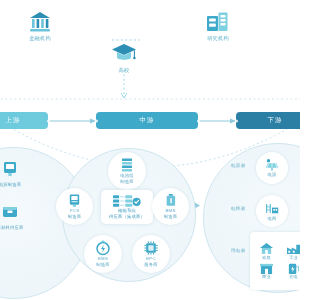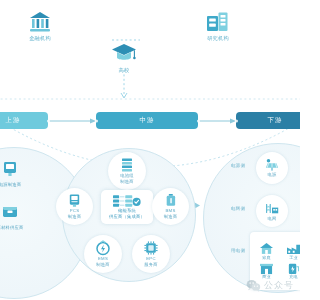--- a/index.html
+++ b/index.html
@@ -323,27 +323,14 @@
     <div class="rcell">
       <svg width="15" height="13" viewBox="0 0 16 14">
         <rect x="3" y="2" width="8" height="11" rx="1.2" fill="#3fa9c9"></rect>
         <path d="M7.6 4.2 L5.4 8 L7.2 8 L6.6 11 L9.2 7 L7.4 7 Z" fill="#ffffff"></path>
         <path d="M11 5 L13.4 5 L13.4 10" stroke="#7fd0e0" stroke-width="1.1" fill="none"></path>
       </svg>
       <div class="lbl">充电</div>
     </div>
   </div>
 
-  <div class="wm">
-    <svg width="15" height="13" viewBox="0 0 16 14">
-      <ellipse cx="6" cy="5.6" rx="5.4" ry="4.6" fill="#9fb4bd"></ellipse>
-      <path d="M3.4 10 L2.2 12 L4.6 10.8 Z" fill="#9fb4bd"></path>
-      <ellipse cx="10.6" cy="8.6" rx="4.6" ry="3.9" fill="#b9c9d0"></ellipse>
-      <path d="M13.2 12.2 L14.4 13.8 L12.4 13 Z" fill="#b9c9d0"></path>
-      <circle cx="4.3" cy="4.4" r=".85" fill="#ffffff"></circle>
-      <circle cx="7.6" cy="4.4" r=".85" fill="#ffffff"></circle>
-      <circle cx="9.1" cy="7.7" r=".7" fill="#ffffff"></circle>
-      <circle cx="12.1" cy="7.7" r=".7" fill="#ffffff"></circle>
-    </svg>
-    <span class="wtxt">公众号</span>
-  </div>
 
 </div>
 
 </body></html>

